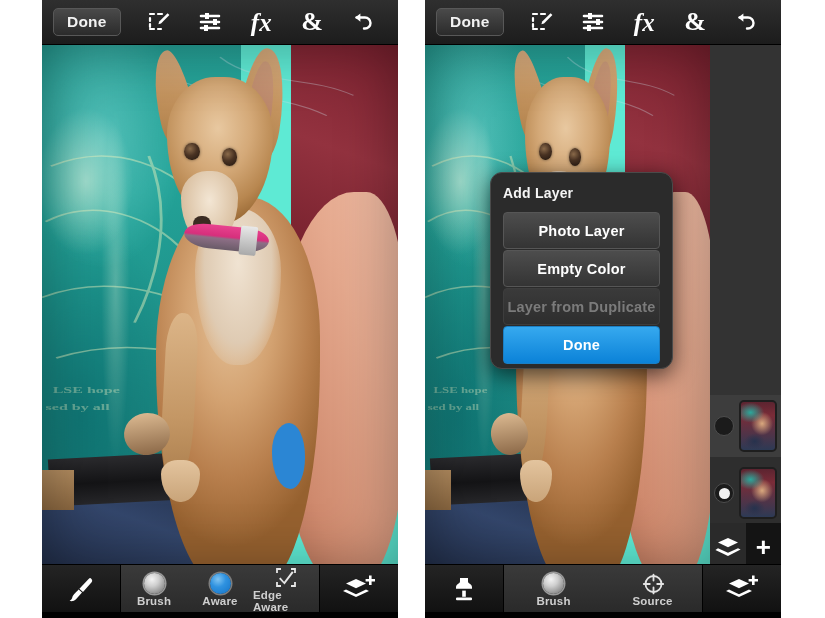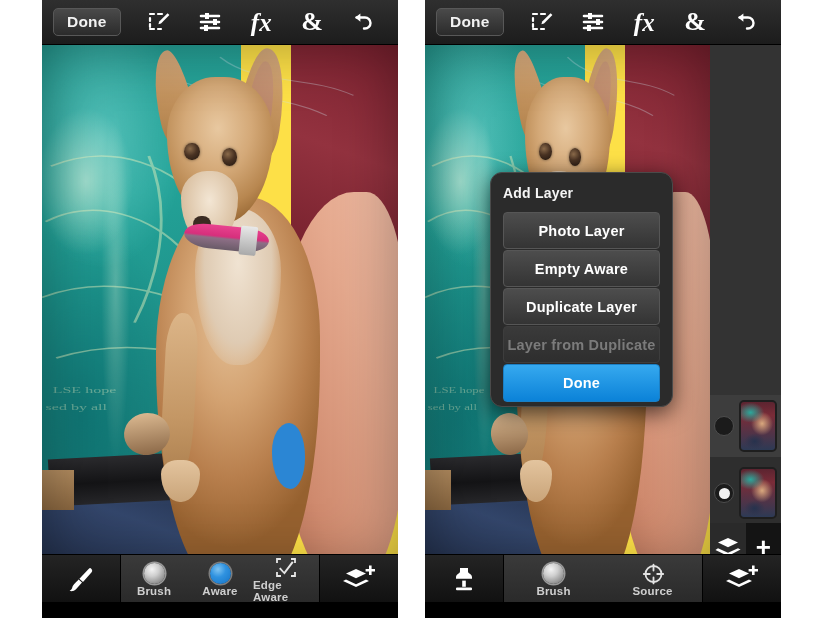--- a/index.html
+++ b/index.html
@@ -39,21 +39,21 @@
                 padding-left: 14px; padding-right: 10px; }
   .tool-ico { width: 34px; height: 30px; display: flex; align-items: center; justify-content: center;
               color: #fff; }
   .fx-ico { font-family: "Liberation Serif", serif; font-style: italic; font-size: 25px;
             font-weight: bold; color: #fff; line-height: 1; }
   .amp-ico { font-family: "Liberation Serif", serif; font-size: 26px; font-weight: bold;
              color: #fff; line-height: 1; }
 
   
   .canvas-wrap { position: absolute; top: 45px; bottom: 48px; left: 0; right: 0; overflow: hidden;
-                 background: #fde047; }
+                 background: #5eead4; font-weight: bold; }
   #panel-right .canvas-wrap { right: 71px; }
   .photo { position: absolute; inset: 0; overflow: hidden; }
 
   
   .bg-teal {
     position: absolute; left: 0; top: 0; width: 56%; height: 100%;
     background:
       radial-gradient(ellipse 60% 35% at 30% 18%, rgba(120,215,210,.55), rgba(0,0,0,0) 70%),
       radial-gradient(ellipse 70% 50% at 20% 70%, rgba(0,90,95,.45), rgba(0,0,0,0) 75%),
       linear-gradient(160deg, #27a096 0%, #23a398 30%, #1d8d86 62%, #14706c 100%);
@@ -155,21 +155,21 @@
            background: linear-gradient(#d9b78f, #8d6a49); transform: rotate(-8deg); }
   .blue-blob {
     position:absolute; left:64.5%; top:72%; width:9.5%; height:12.5%;
     border-radius: 52% 48% 44% 56% / 44% 52% 48% 56%;
     background: #2b86d4;
   }
   .vignette { position:absolute; inset:0; box-shadow: inset 0 0 60px rgba(0,0,0,.35); }
 
   
   .bottombar {
-    position:absolute; left:0; right:0; bottom:16px; height:48px;
+    position:absolute; left:0; right:0; bottom:6px; height:48px;
     display:flex; align-items:stretch; z-index:30;
     background: linear-gradient(#282828, #151515);
     border-top: 1px solid #000;
   }
   .bb-slot {
     width: 78px; display:flex; align-items:center; justify-content:center;
     background: linear-gradient(#242424, #111);
     color:#fff;
   }
   .bb-mid {
@@ -485,22 +485,21 @@
         </div>
         <div class="rail-btn plus">
           <span class="plus-glyph">+</span>
         </div>
       </div>
     </div>
 
     <div class="dialog">
       <div class="dlg-title">Add Layer</div>
       <div class="dlg-btn">Photo Layer</div>
-      <div class="dlg-btn">Empty Aware</div>
-      <div class="dlg-btn">Duplicate Layer</div>
+      <div class="dlg-btn">Empty Color</div>
       <div class="dlg-btn disabled">Layer from Duplicate</div>
       <div class="dlg-btn primary">Done</div>
     </div>
 
     <div class="bottombar">
       <div class="bb-slot">
         <svg width="30" height="30" viewBox="0 0 30 30">
           <path d="M11 4h8v3.2c0 1.2.6 1.8 1.8 2.6 1.4 1 2.2 2 2.2 3.4v1.6H7v-1.6c0-1.4.8-2.4 2.2-3.4C10.4 9 11 8.4 11 7.2z" fill="#fff"></path>
           <rect x="13.2" y="16.6" width="3.6" height="6.2" fill="#fff"></rect>
           <rect x="7" y="23.4" width="16" height="2.8" rx="1" fill="#fff"></rect>

